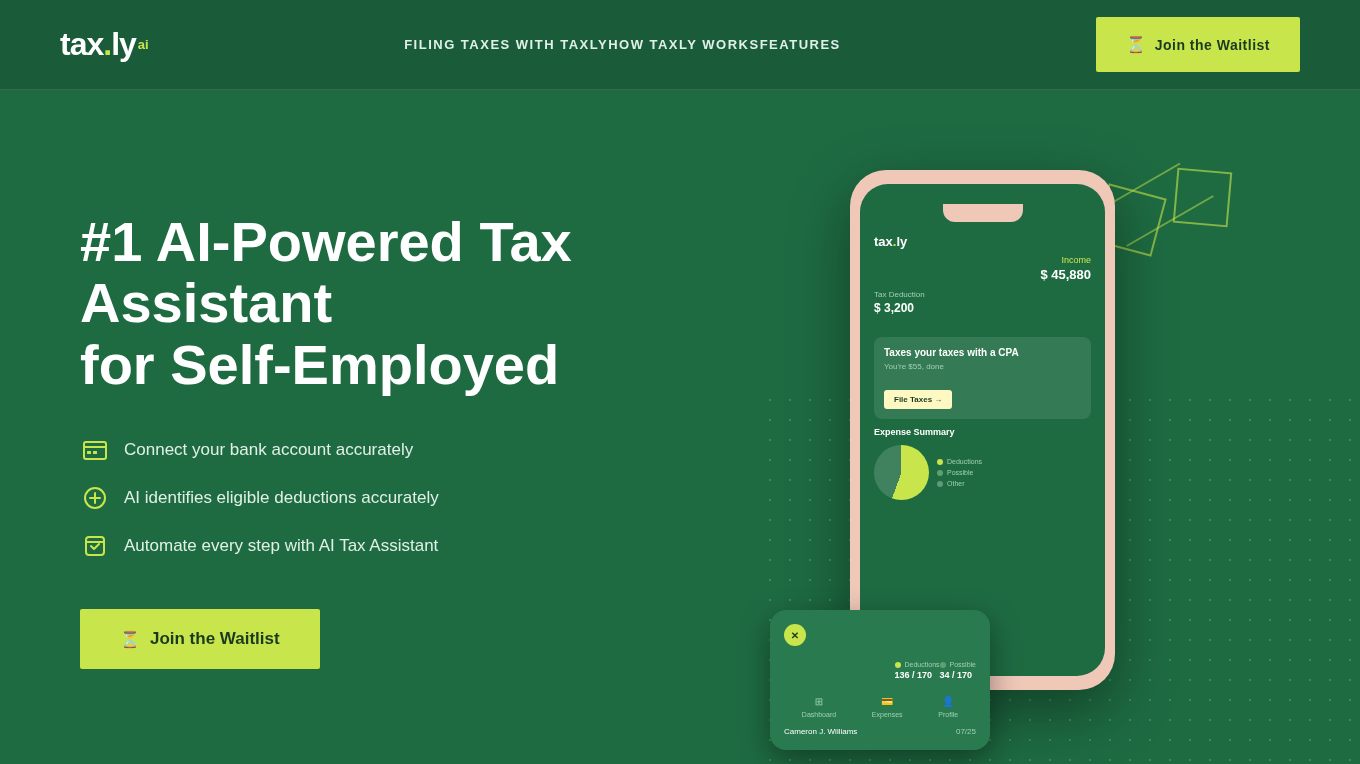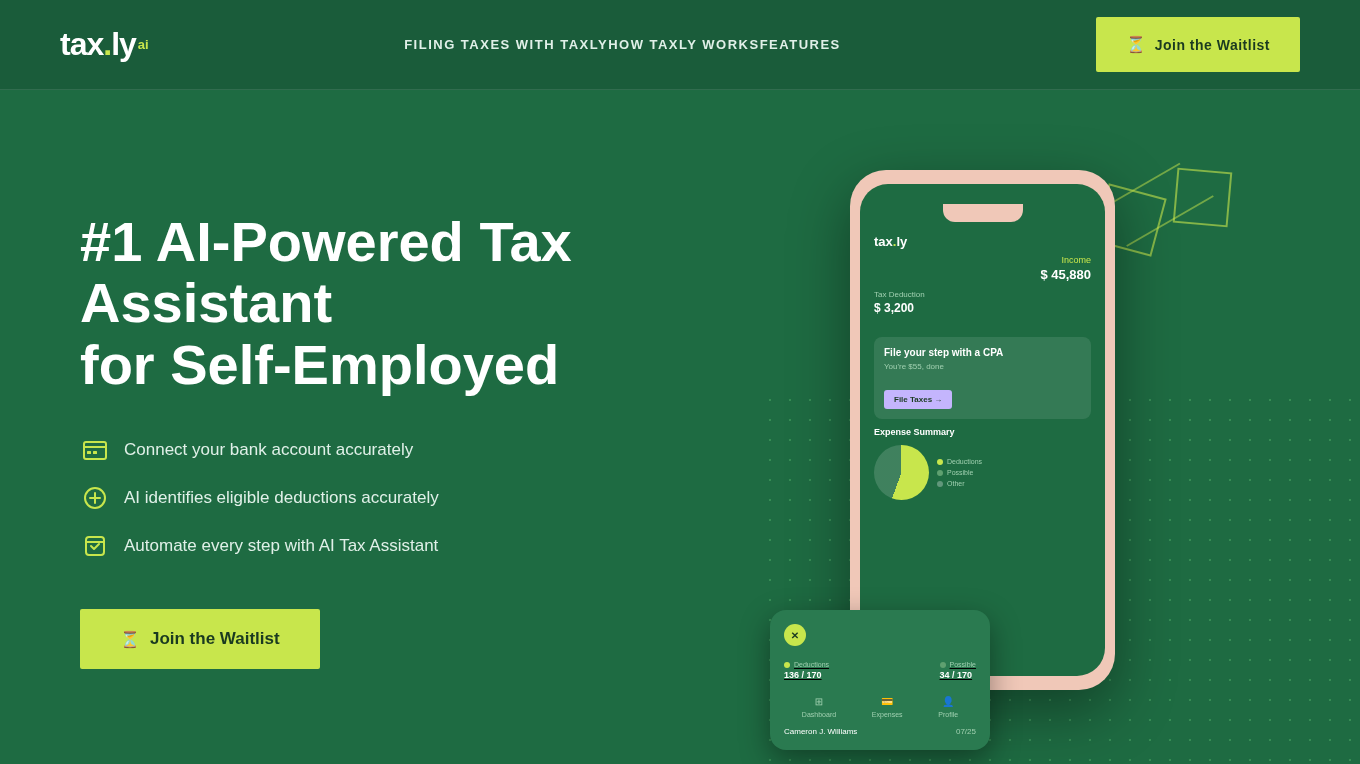--- a/index.html
+++ b/index.html
@@ -311,21 +311,21 @@
       margin-bottom: 4px;
     }
 
     .phone-cpa-sub {
       font-size: 8px;
       color: #a0d0b0;
       margin-bottom: 17px;
     }
 
     .phone-cpa-btn {
-      background: #c4b5fd;
+      background: #fef9c3;
       color: #1a3a20;
       font-size: 8px;
       font-weight: 700;
       padding: 5px 10px;
       border-radius: 3px;
       display: inline-block;
     }
 
     .phone-expense-title {
       font-size: 9px;
@@ -388,23 +388,22 @@
       display: flex;
       flex-direction: column;
       align-items: center;
       font-size: 7px;
       color: #a0d0b0;
       gap: 4px;
     }
 
     .card-stats {
       display: flex;
-      justify-content: space-between;
+      justify-content: flex-end;
       margin-top: 6px;
-      text-decoration: underline;
     }
 
     .stat-item {
       font-size: 7px;
       color: #a0d0b0;
     }
 
     .stat-val {
       font-size: 9px;
       color: #ffffff;
@@ -543,21 +542,21 @@
               tax<span class="dot">.</span>ly
             </span>
           </div>
 
           <div class="phone-income">Income</div>
           <div class="phone-amount">$ 45,880</div>
           <div class="phone-deduction-label">Tax Deduction</div>
           <div class="phone-deduction-val">$ 3,200</div>
 
           <div class="phone-cpa-box">
-            <div class="phone-cpa-title">File your step with a CPA</div>
+            <div class="phone-cpa-title">Taxes your taxes with a CPA</div>
             <div class="phone-cpa-sub">You're $55, done</div>
             <span class="phone-cpa-btn">File Taxes →</span>
           </div>
 
           <div class="phone-expense-title">Expense Summary</div>
           <div class="phone-pie">
             <div class="pie-chart"></div>
             <div class="legend-items">
               <div class="legend-item">
                 <div class="legend-dot" style="background:#c8e64c;"></div>

